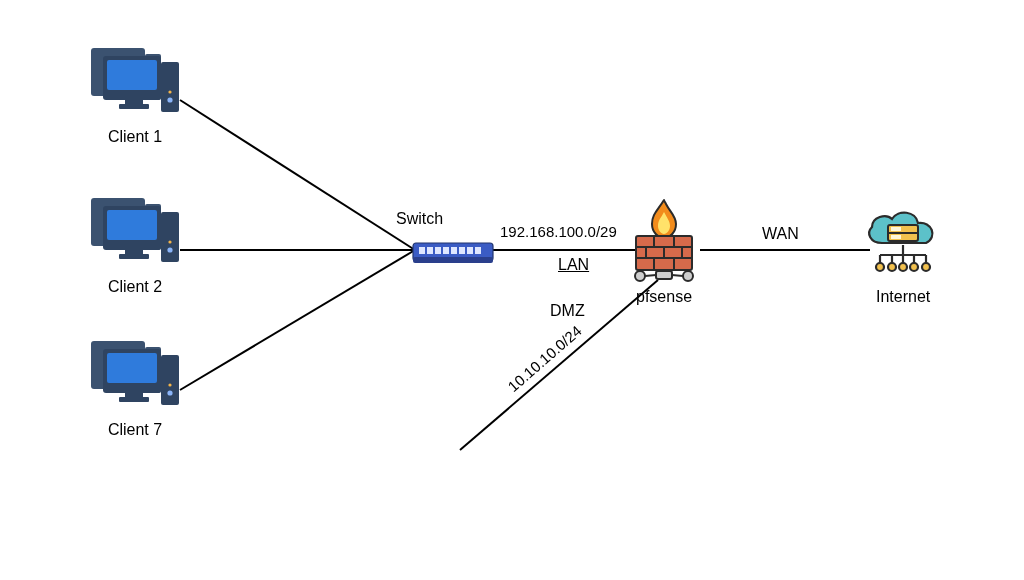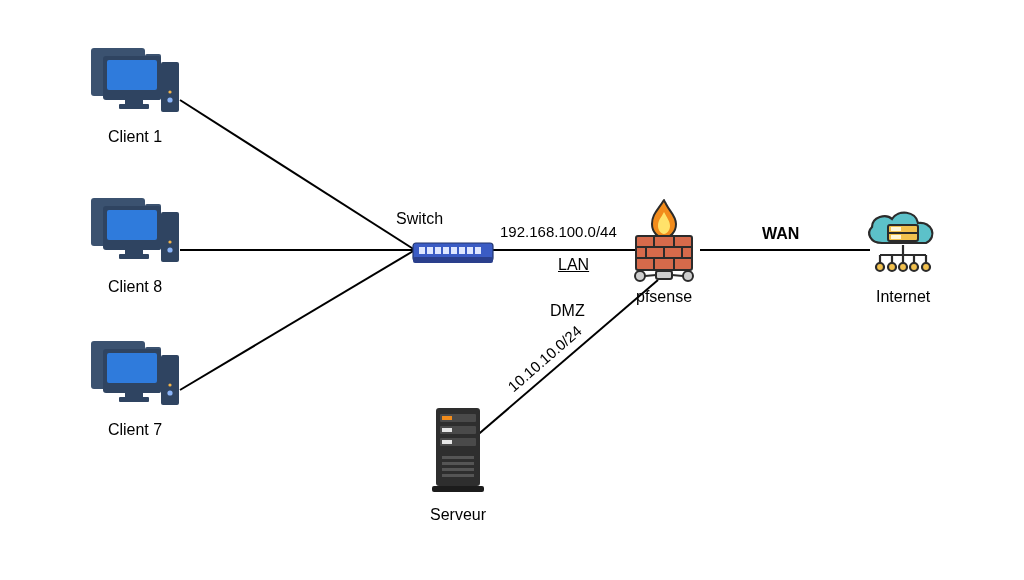--- a/index.html
+++ b/index.html
@@ -86,21 +86,21 @@
       <rect x="6" y="6" width="54" height="48" rx="3" fill="#3b5270"></rect>
       <rect x="60" y="12" width="16" height="46" rx="2" fill="#3b5270"></rect>
       <rect x="18" y="14" width="58" height="44" rx="3" fill="#2f4461"></rect>
       <rect x="22" y="18" width="50" height="30" rx="2" fill="#2f7bdc"></rect>
       <rect x="40" y="58" width="18" height="4" fill="#2f4461"></rect>
       <rect x="34" y="62" width="30" height="5" rx="1" fill="#2f4461"></rect>
       <rect x="76" y="20" width="18" height="50" rx="2" fill="#2f4461"></rect>
       <circle cx="85" cy="58" r="2.6" fill="#8ab4f8"></circle>
       <circle cx="85" cy="50" r="1.6" fill="#f4b54a"></circle>
     </svg>
-    <div class="caption">Client 8</div>
+    <div class="caption">Client 2</div>
   </div>
 
   <div class="node" style="left:85px; top:335px; width:100px;">
     <svg width="100" height="80" viewBox="0 0 100 80">
       <rect x="6" y="6" width="54" height="48" rx="3" fill="#3b5270"></rect>
       <rect x="60" y="12" width="16" height="46" rx="2" fill="#3b5270"></rect>
       <rect x="18" y="14" width="58" height="44" rx="3" fill="#2f4461"></rect>
       <rect x="22" y="18" width="50" height="30" rx="2" fill="#2f7bdc"></rect>
       <rect x="40" y="58" width="18" height="4" fill="#2f4461"></rect>
       <rect x="34" y="62" width="30" height="5" rx="1" fill="#2f4461"></rect>
@@ -180,43 +180,20 @@
         <circle cx="22" cy="62" r="4"></circle>
         <circle cx="34" cy="62" r="4"></circle>
         <circle cx="45" cy="62" r="4"></circle>
         <circle cx="56" cy="62" r="4"></circle>
         <circle cx="68" cy="62" r="4"></circle>
       </g>
     </svg>
   </div>
   <div class="label" style="left:876px; top:288px;">Internet</div>
 
-  <div class="node" style="left:418px; top:400px; width:80px;">
-    <svg width="80" height="100" viewBox="0 0 80 100">
-      <rect x="18" y="8" width="44" height="78" rx="3" fill="#2e2e2e"></rect>
-      <rect x="14" y="86" width="52" height="6" rx="2" fill="#1c1c1c"></rect>
 
-      <g>
-        <rect x="22" y="14" width="36" height="8" rx="1" fill="#4a4a4a"></rect>
-        <rect x="22" y="26" width="36" height="8" rx="1" fill="#4a4a4a"></rect>
-        <rect x="22" y="38" width="36" height="8" rx="1" fill="#4a4a4a"></rect>
-        <rect x="24" y="16" width="10" height="4" fill="#f28c1c"></rect>
-        <rect x="24" y="28" width="10" height="4" fill="#e6e6e6"></rect>
-        <rect x="24" y="40" width="10" height="4" fill="#e6e6e6"></rect>
-      </g>
-
-      <g fill="#555">
-        <rect x="24" y="56" width="32" height="3"></rect>
-        <rect x="24" y="62" width="32" height="3"></rect>
-        <rect x="24" y="68" width="32" height="3"></rect>
-        <rect x="24" y="74" width="32" height="3"></rect>
-      </g>
-    </svg>
-    <div class="caption">Serveur</div>
-  </div>
-
-  <div class="label small" style="left:500px; top:223px;">192.168.100.0/44</div>
+  <div class="label small" style="left:500px; top:223px;">192.168.100.0/29</div>
   <div class="label" style="left:558px; top:256px;text-decoration:underline;">LAN</div>
-  <div class="label" style="left:762px; top:225px;font-weight:bold;">WAN</div>
+  <div class="label" style="left:762px; top:225px;">WAN</div>
   <div class="label" style="left:550px; top:302px;">DMZ</div>
   <div class="label small" style="left:510px; top:380px; transform: rotate(-41deg); transform-origin: left center;">10.10.10.0/24</div>
 
 </div>
 
 </body></html>

